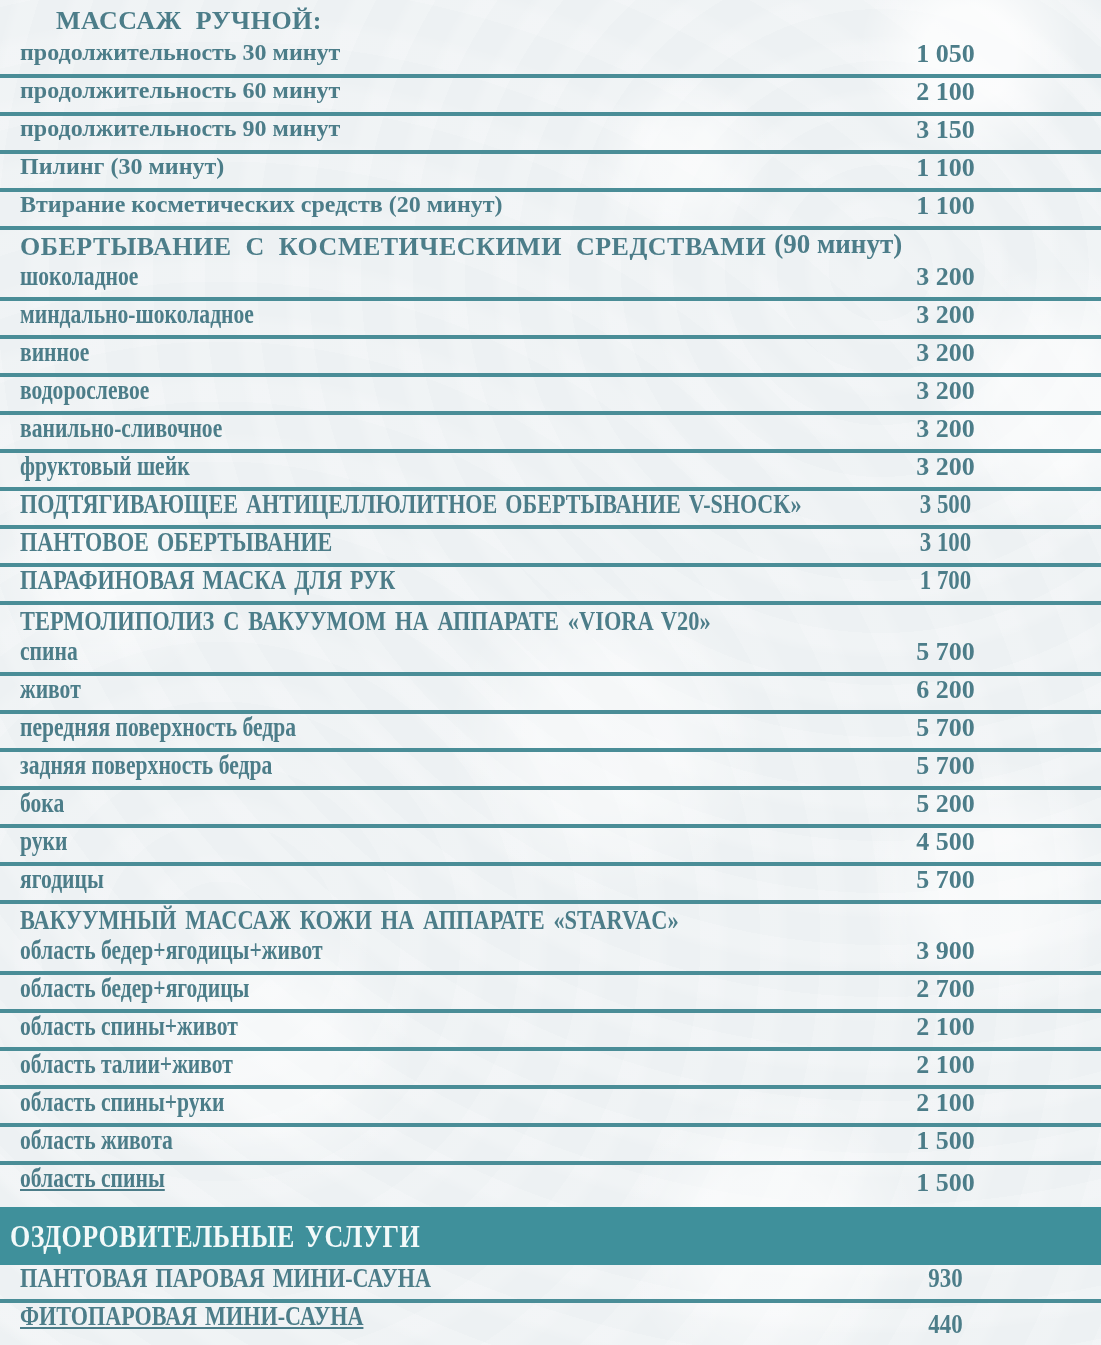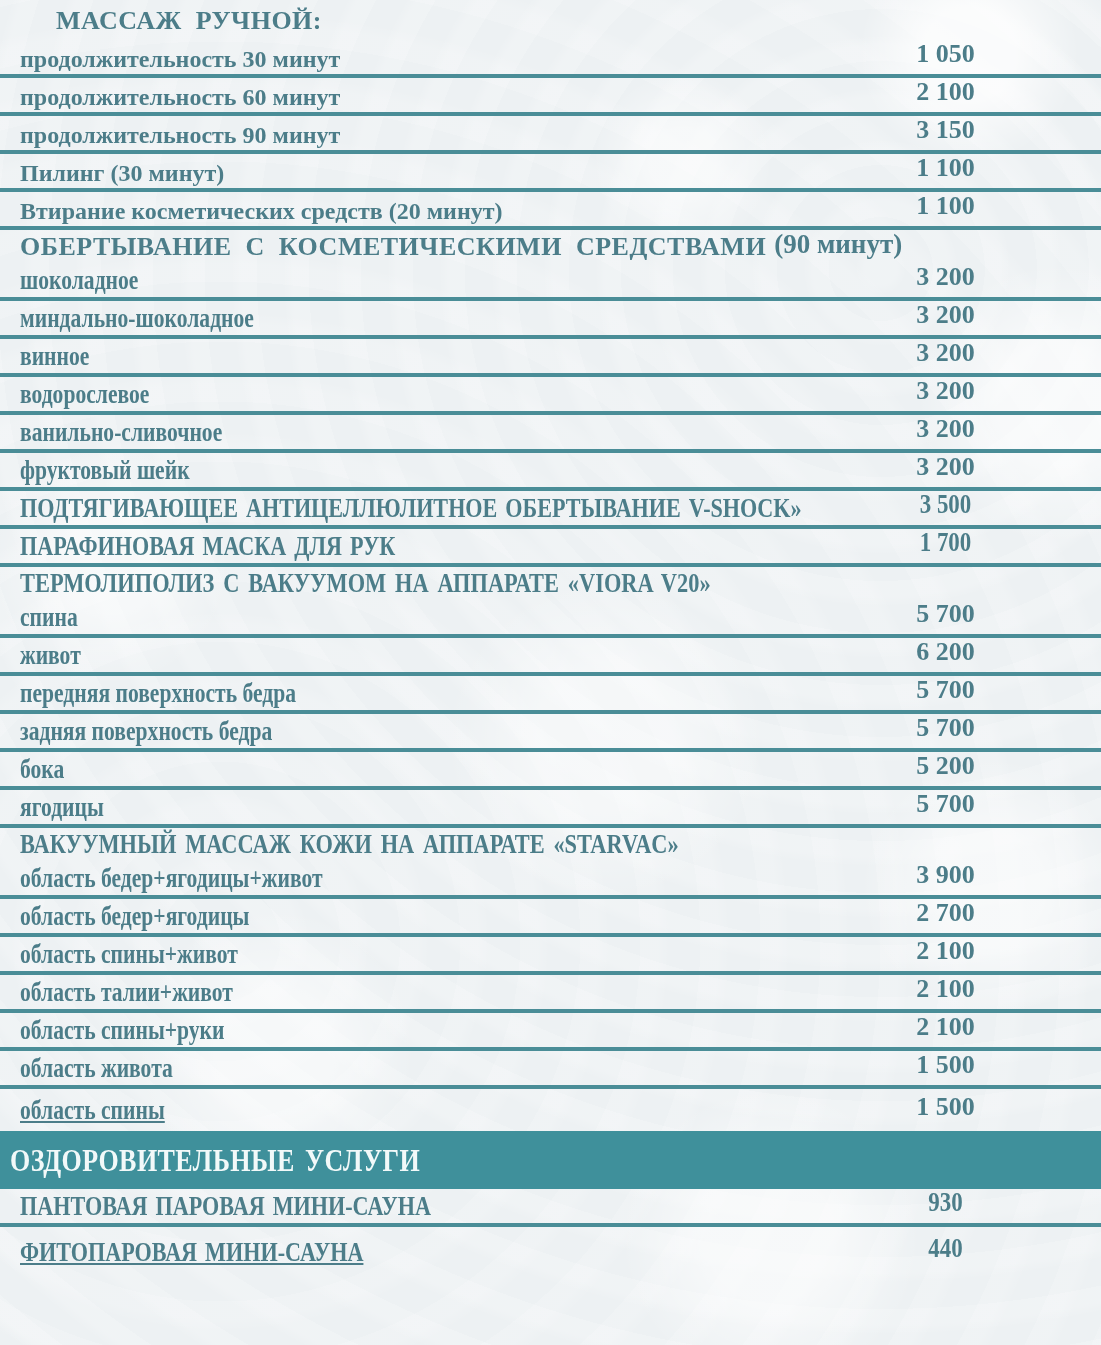--- a/index.html
+++ b/index.html
@@ -40,21 +40,21 @@
     display:flex;align-items:flex-end;
     padding:0 0 3px 20px;
     color:var(--text);
     white-space:nowrap;
   }
   .header.first{height:40px;padding-bottom:6px;margin-left:36px;}
 
   .row{
     height:38px;
     border-bottom:4px solid var(--line);
-    display:flex;align-items:flex-end;
+    display:flex;
     padding:0 8px 3px 20px;
     color:var(--text);
     white-space:nowrap;
   }
   .row.no-line{border-bottom:none;text-decoration:underline;}
   .row.no-line:last-child{height:42px;}
 
   .label{font-weight:700;line-height:1;display:inline-block;}
 
   
@@ -147,20 +147,24 @@
       </div>
       <div class="block row">
         <span class="label n-row">фруктовый шейк</span>
         <span class="price p-wide">3 200</span>
       </div>
       <div class="block row">
         <span class="label n-caps">ПОДТЯГИВАЮЩЕЕ АНТИЦЕЛЛЮЛИТНОЕ ОБЕРТЫВАНИЕ V-SHOCK»</span>
         <span class="price p-narrow">3 500</span>
       </div>
       <div class="block row">
+        <span class="label n-caps">ПАНТОВОЕ  ОБЕРТЫВАНИЕ</span>
+        <span class="price p-narrow">3 100</span>
+      </div>
+      <div class="block row">
         <span class="label n-caps">ПАРАФИНОВАЯ  МАСКА  ДЛЯ  РУК</span>
         <span class="price p-narrow">1 700</span>
       </div>
       <div class="block header">
         <span class="label n-head">ТЕРМОЛИПОЛИЗ  С  ВАКУУМОМ  НА  АППАРАТЕ  «VIORA V20»</span>
       </div>
       <div class="block row">
         <span class="label n-row">спина</span>
         <span class="price p-wide">5 700</span>
       </div>
@@ -172,20 +176,24 @@
         <span class="label n-row">передняя поверхность бедра</span>
         <span class="price p-wide">5 700</span>
       </div>
       <div class="block row">
         <span class="label n-row">задняя поверхность бедра</span>
         <span class="price p-wide">5 700</span>
       </div>
       <div class="block row">
         <span class="label n-row">бока</span>
         <span class="price p-wide">5 200</span>
+      </div>
+      <div class="block row">
+        <span class="label n-row">руки</span>
+        <span class="price p-wide">4 500</span>
       </div>
       <div class="block row">
         <span class="label n-row">ягодицы</span>
         <span class="price p-wide">5 700</span>
       </div>
       <div class="block header">
         <span class="label n-head">ВАКУУМНЫЙ  МАССАЖ  КОЖИ  НА  АППАРАТЕ  «STARVAC»</span>
       </div>
       <div class="block row">
         <span class="label n-row">область бедер+ягодицы+живот</span>

